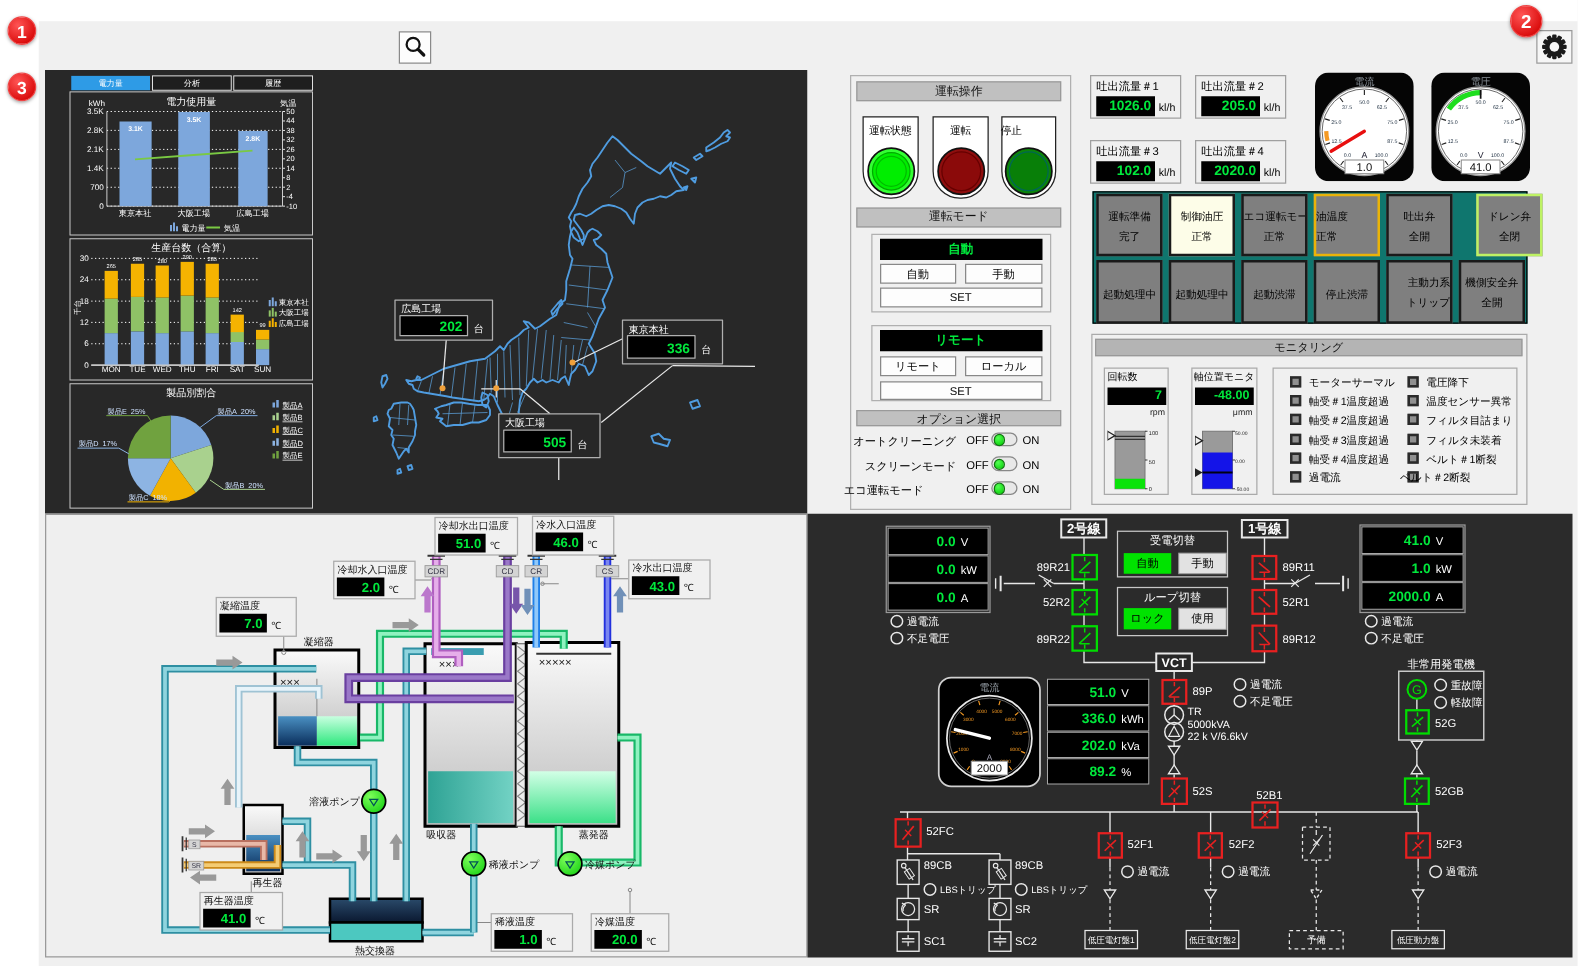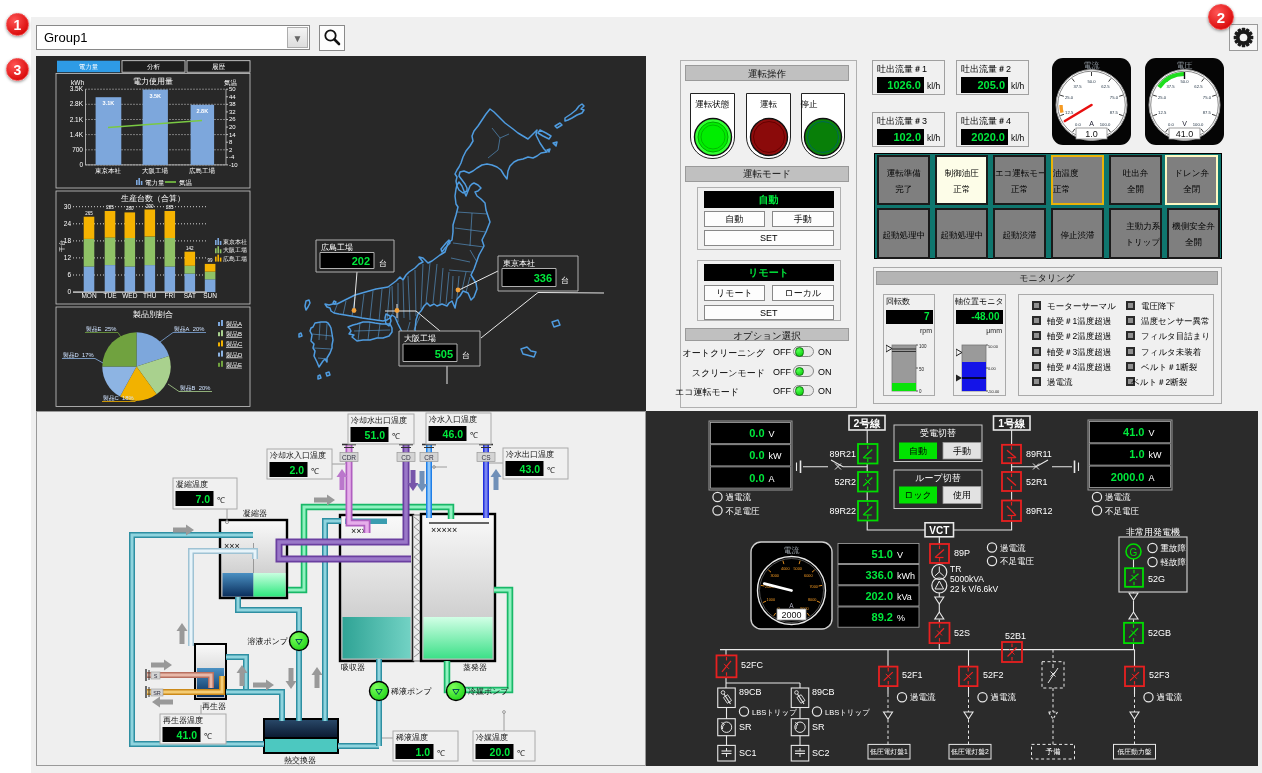--- a/index.html
+++ b/index.html
@@ -7,24 +7,20 @@
 .abs{position:absolute}
 .lcd{background:#000;color:#00e83c;text-align:right;font-weight:bold;font-family:"Liberation Sans",sans-serif}
 .panel-dark{background:#282828}
 .hdrbar{background:#c0c0c0;border:1px solid #9a9a9a;color:#111;text-align:center}
 .gbox{border:1px solid #a0a0a0}
 .redcirc{position:absolute;border-radius:50%;background:radial-gradient(circle at 35% 30%,#f55,#d11 70%,#b00);color:#fff;font-weight:bold;text-align:center;box-shadow:0 1px 3px rgba(0,0,0,.4)}
 </style></head>
 <body>
 <div id="app">
 
-<div class="abs" style="left:5px;top:8px;width:274px;height:25px;background:#fff;border:1px solid #898989;left:5px">
- <div class="abs" style="left:7px;top:4px;font-size:13px;color:#000">Group1</div>
- <div class="abs" style="right:1px;top:1px;width:21px;height:21px;background:linear-gradient(#f4f4f4,#ddd);border:1px solid #adadad;text-align:center;color:#666;font-size:10px;line-height:21px">▼</div>
-</div>
 <div class="abs" style="left:288px;top:8px;width:26px;height:26px;background:#fdfdfd;border:1px solid #8a8a8a">
  <svg width="24" height="24" viewBox="0 0 24 24">
         <circle cx="10.5" cy="9.5" r="5.2" fill="none" stroke="#111" stroke-width="1.8"></circle>
         <line x1="14.5" y1="13.5" x2="19" y2="18" stroke="#111" stroke-width="2.6" stroke-linecap="round"></line>
       </svg>
 </div>
 <div class="abs" style="left:1198px;top:7px;width:29px;height:27px;background:#f6f6f6;border:1px solid #9a9a9a">
  <svg width="27" height="25" viewBox="-14 -14 28 28" style="margin-left:0px">
   <g fill="#1a1a1a">
   <circle r="8.4"></circle>
@@ -491,21 +487,21 @@
           <div>正常</div>
         </div>
         <div class="abs" style="left:175.9px;top:1.1px;width:53.3px;height:50px;background:#7f7f7f;border:2px solid #eab308;color:#000;font-size:8.5px;padding-top:8px;line-height:16px;white-space:nowrap;overflow:hidden">
           <div>油温度</div>
           <div>正常</div>
         </div>
         <div class="abs" style="left:233.9px;top:1.1px;width:53.3px;height:50px;background:#7f7f7f;border:2px solid #1a1a1a;color:#000;font-size:8.5px;text-align:center;padding-top:8px;line-height:16px;white-space:nowrap;overflow:hidden">
           <div>吐出弁</div>
           <div>全開</div>
         </div>
-        <div class="abs" style="left:290px;top:1.1px;width:53.3px;height:50px;background:#7f7f7f;border:2px solid #fef9c3;color:#000;font-size:8.5px;text-align:center;padding-top:8px;line-height:16px;white-space:nowrap;overflow:hidden">
+        <div class="abs" style="left:306px;top:1.1px;width:53.3px;height:50px;background:#7f7f7f;border:2px solid #bef264;color:#000;font-size:8.5px;text-align:center;padding-top:8px;line-height:16px;white-space:nowrap;overflow:hidden">
           <div>ドレン弁</div>
           <div>全閉</div>
         </div>
         <div class="abs" style="left:2.0px;top:53.6px;width:53.3px;height:51px;background:#7f7f7f;border:2px solid #1a1a1a;color:#000;font-size:8.5px;text-align:center;padding-top:17px;line-height:16px;white-space:nowrap;overflow:hidden">
           <div>起動処理中</div>
         </div>
         <div class="abs" style="left:60.0px;top:53.6px;width:53.3px;height:51px;background:#7f7f7f;border:2px solid #1a1a1a;color:#000;font-size:8.5px;text-align:center;padding-top:17px;line-height:16px;white-space:nowrap;overflow:hidden">
           <div>起動処理中</div>
         </div>
         <div class="abs" style="left:117.9px;top:53.6px;width:53.3px;height:51px;background:#7f7f7f;border:2px solid #1a1a1a;color:#000;font-size:8.5px;text-align:center;padding-top:17px;line-height:16px;white-space:nowrap;overflow:hidden">
@@ -576,21 +572,21 @@
       <div class="abs" style="left:495px;top:245.0px;font-size:8.5px;color:#000">電圧降下</div>
       <div class="abs" style="left:480px;top:260.2px;width:9px;height:9px;background:#909090;border:2px solid #2a2a2a"></div>
       <div class="abs" style="left:495px;top:260.2px;font-size:8.5px;color:#000">温度センサー異常</div>
       <div class="abs" style="left:480px;top:275.4px;width:9px;height:9px;background:#909090;border:2px solid #2a2a2a"></div>
       <div class="abs" style="left:495px;top:275.4px;font-size:8.5px;color:#000">フィルタ目詰まり</div>
       <div class="abs" style="left:480px;top:290.6px;width:9px;height:9px;background:#909090;border:2px solid #2a2a2a"></div>
       <div class="abs" style="left:495px;top:290.6px;font-size:8.5px;color:#000">フィルタ未装着</div>
       <div class="abs" style="left:480px;top:305.8px;width:9px;height:9px;background:#909090;border:2px solid #2a2a2a"></div>
       <div class="abs" style="left:495px;top:305.8px;font-size:8.5px;color:#000">ベルト＃1断裂</div>
       <div class="abs" style="left:480px;top:321.0px;width:9px;height:9px;background:#909090;border:2px solid #2a2a2a"></div>
-      <div class="abs" style="left:485px;top:321.0px;font-size:8.5px;color:#000">ベルト＃2断裂</div>
+      <div class="abs" style="left:474px;top:321.0px;font-size:8.5px;color:#000">ベルト＃2断裂</div>
 </div>
 <div class="abs" style="left:5px;top:394px;width:610px;height:355px;background:#efefef;border:1px solid #999">
 <svg width="608" height="353" viewBox="36 411 608 353">
 <defs>
 <linearGradient id="ggray" x1="0" y1="0" x2="0" y2="1">
             <stop offset="0" stop-color="#fafafa"></stop>
             <stop offset="1" stop-color="#bdbdbd"></stop>
           </linearGradient>
 <linearGradient id="gblue" x1="0" y1="0" x2="0" y2="1">
             <stop offset="0" stop-color="#4a90c2"></stop>

